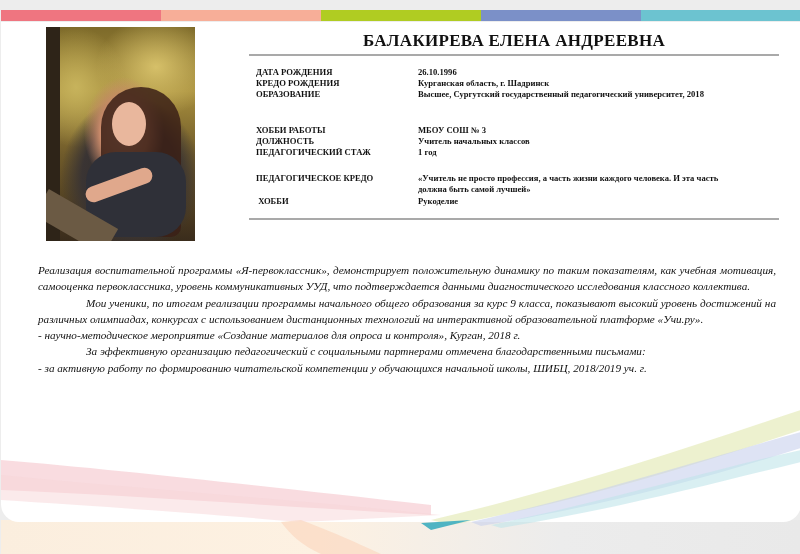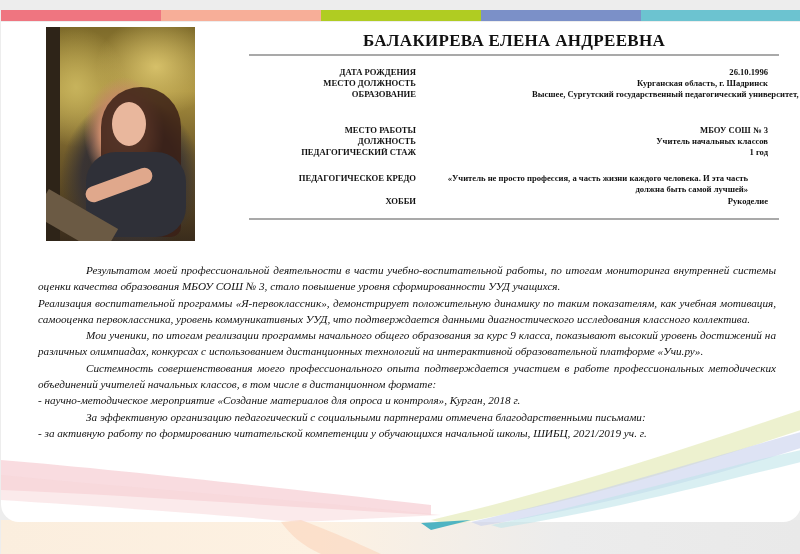--- a/index.html
+++ b/index.html
@@ -21,22 +21,22 @@
   .photo .trunk { position:absolute; left:0; top:0; width:14px; height:214px; background:#2e2418; }
   .photo .hair { position:absolute; left:55px; top:60px; width:80px; height:150px; border-radius:40px 40px 10px 10px; background:#3b2016; opacity:.85; }
   .photo .face { position:absolute; left:66px; top:75px; width:34px; height:44px; border-radius:50%; background:#e9b79d; }
   .photo .scarf { position:absolute; left:40px; top:125px; width:100px; height:85px; border-radius:30px; background:#2f3038; }
   .photo .arm { position:absolute; left:38px; top:150px; width:70px; height:16px; border-radius:8px; background:#e0a88c; transform:rotate(-20deg); }
   .photo .log { position:absolute; left:-10px; top:180px; width:80px; height:30px; background:#6b5a44; transform:rotate(30deg); }
   .name { position:absolute; left:248px; top:31px; width:530px; text-align:center; font-weight:bold; font-size:17px; letter-spacing:.3px; }
   .rule { position:absolute; left:248px; width:530px; height:2px; background:#a9a9a9; }
   .info { position:absolute; left:255px; font-size:8.6px; font-weight:bold; line-height:11px; }
   .info .row { position:absolute; left:0; white-space:nowrap; }
-  .info .lbl { position:absolute; left:0; width:160px;text-align:right; }
-  .info .val { position:absolute; left:162px; width:350px; white-space:normal;text-align:right; }
+  .info .lbl { position:absolute; left:0; width:160px; }
+  .info .val { position:absolute; left:162px; width:350px; white-space:normal; }
   .body-text { position:absolute; left:37px; top:262px; width:738px; font-style:italic; font-size:11.2px; line-height:16.3px; text-align:justify; }
   .body-text p { margin:0; }
   .ind { text-indent:48px; }
 </style>
 </head>
 <body>
 
 <div class="page">
   <div class="bg-bottom"></div>
   <div class="card"></div>
@@ -70,29 +70,29 @@
 
   <div class="name">БАЛАКИРЕВА ЕЛЕНА АНДРЕЕВНА</div>
   <div class="rule" style="top:54px"></div>
 
   <div class="info" style="top:67px">
     <div class="row" style="top:0px">
       <span class="lbl">ДАТА РОЖДЕНИЯ</span>
       <span class="val">26.10.1996</span>
     </div>
     <div class="row" style="top:11px">
-      <span class="lbl">МЕСТО ДОЛЖНОСТЬ</span>
+      <span class="lbl">КРЕДО РОЖДЕНИЯ</span>
       <span class="val">Курганская область, г. Шадринск</span>
     </div>
     <div class="row" style="top:22px">
       <span class="lbl">ОБРАЗОВАНИЕ</span>
       <span class="val" style="width:400px">Высшее,  Сургутский государственный педагогический университет, 2018</span>
     </div>
     <div class="row" style="top:58px">
-      <span class="lbl">МЕСТО РАБОТЫ</span>
+      <span class="lbl">ХОББИ РАБОТЫ</span>
       <span class="val">МБОУ СОШ № 3</span>
     </div>
     <div class="row" style="top:69px">
       <span class="lbl">ДОЛЖНОСТЬ</span>
       <span class="val">Учитель начальных классов</span>
     </div>
     <div class="row" style="top:80px">
       <span class="lbl">ПЕДАГОГИЧЕСКИЙ СТАЖ</span>
       <span class="val"> 1 год</span>
     </div>
@@ -102,21 +102,19 @@
     </div>
     <div class="row" style="top:129px">
       <span class="lbl" style="white-space:pre"> ХОББИ</span>
       <span class="val">Рукоделие</span>
     </div>
   </div>
 
   <div class="rule" style="top:218px"></div>
 
   <div class="body-text">
-    <p class="ind">Результатом моей профессиональной деятельности в части учебно-воспитательной работы, по итогам мониторинга внутренней системы оценки качества образования МБОУ СОШ № 3, стало повышение уровня сформированности УУД учащихся.</p>
     <p>Реализация воспитательной программы «Я-первоклассник», демонстрирует положительную динамику по таким показателям, как учебная мотивация, самооценка первоклассника, уровень коммуникативных УУД, что подтверждается данными диагностического исследования классного коллектива.</p>
     <p class="ind">Мои ученики, по итогам реализации программы начального общего образования за курс 9 класса, показывают высокий уровень достижений на различных олимпиадах, конкурсах с использованием дистанционных технологий  на интерактивной образовательной платформе «Учи.ру».</p>
-    <p class="ind">Системность совершенствования моего профессионального опыта подтверждается участием в работе профессиональных методических объединений учителей начальных классов, в том числе в дистанционном формате:</p>
     <p>- научно-методическое мероприятие «Создание материалов для опроса и контроля», Курган, 2018 г.</p>
     <p class="ind">За эффективную организацию педагогический с социальными партнерами отмечена благодарственными письмами:</p>
-    <p>- за активную работу по формированию читательской компетенции у обучающихся начальной школы, ШИБЦ, 2021/2019 уч. г.</p>
+    <p>- за активную работу по формированию читательской компетенции у обучающихся начальной школы, ШИБЦ, 2018/2019 уч. г.</p>
   </div>
 </div>
 
 </body></html>

